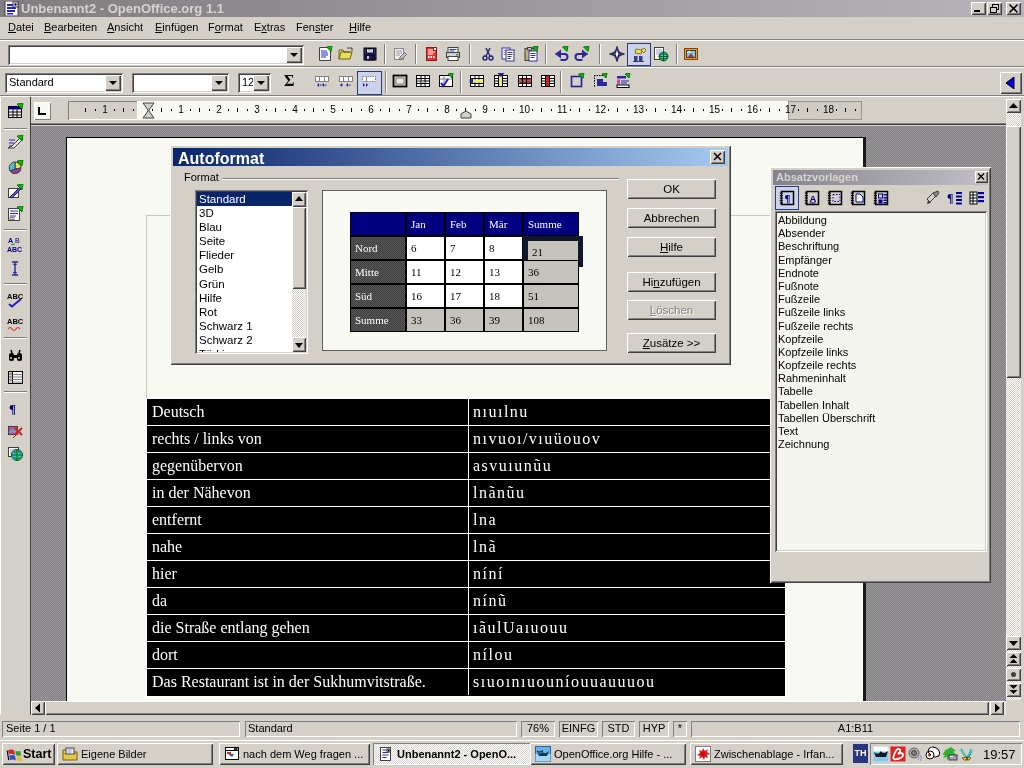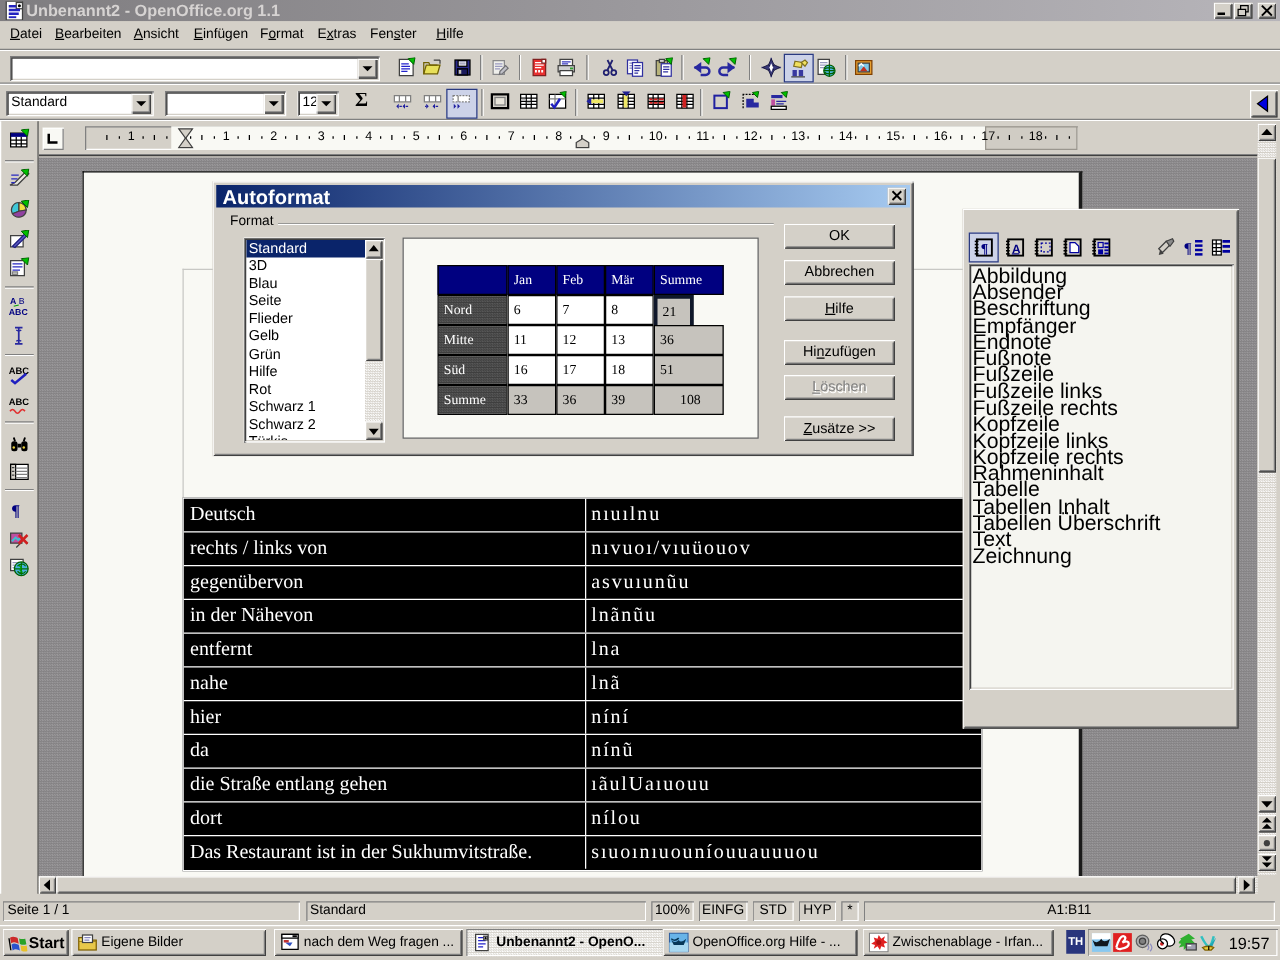--- a/index.html
+++ b/index.html
@@ -549,21 +549,21 @@
     <div class="a bout" style="left:959px;top:0;width:14px;height:14px">
       <svg width="14" height="14">
         <path d="M10 7L5 2.5v9z" fill="#000"></path>
       </svg>
     </div>
   </div>
 
 <div id="status" class="a" style="left:0;top:715px;width:1024px;height:25px;background:#d4d0c8">
  <div class="a fld" style="left:2px;top:6px;width:238px;height:16px;padding-left:4px">Seite 1 / 1</div>
  <div class="a fld" style="left:245px;top:6px;width:272px;height:16px;padding-left:3px">Standard</div>
- <div class="a fld" style="left:521px;top:6px;width:34px;height:16px;text-align:center">100%</div>
+ <div class="a fld" style="left:521px;top:6px;width:34px;height:16px;text-align:center">76%</div>
  <div class="a fld" style="left:559px;top:6px;width:39px;height:16px;text-align:center">EINFG</div>
  <div class="a fld" style="left:602px;top:6px;width:33px;height:16px;text-align:center">STD</div>
  <div class="a fld" style="left:639px;top:6px;width:30px;height:16px;text-align:center">HYP</div>
  <div class="a fld" style="left:673px;top:6px;width:14px;height:16px;text-align:center">*</div>
  <div class="a fld" style="left:691px;top:6px;width:329px;height:16px;text-align:center">A1:B11</div>
 </div>
 
 <div id="taskbar" class="a" style="left:0;top:740px;width:1024px;height:28px;background:#d4d0c8;box-shadow:inset 0 1px 0 #fff">
     <div class="a bout" style="left:2px;top:3px;width:53px;height:22px">
       <svg class="a" style="left:4px;top:4px" width="16" height="15" viewBox="0 0 16 15">
@@ -703,48 +703,56 @@
   <div id="pvtable" class="a" style="left:27px;top:21px;width:229px;height:120px">
         <div class="a" style="left:0px;top:0px;width:56px;height:24px;background:#000080;color:#fff;border:1px solid #000;font:11px 'Liberation Serif',serif;padding:5px 0 0 4px"></div>
         <div class="a" style="left:56px;top:0px;width:39px;height:24px;background:#000080;color:#fff;border:1px solid #000;font:11px 'Liberation Serif',serif;padding:5px 0 0 4px">Jan</div>
         <div class="a" style="left:95px;top:0px;width:39px;height:24px;background:#000080;color:#fff;border:1px solid #000;font:11px 'Liberation Serif',serif;padding:5px 0 0 4px">Feb</div>
         <div class="a" style="left:134px;top:0px;width:39px;height:24px;background:#000080;color:#fff;border:1px solid #000;font:11px 'Liberation Serif',serif;padding:5px 0 0 4px">Mär</div>
         <div class="a" style="left:173px;top:0px;width:56px;height:24px;background:#000080;color:#fff;border:1px solid #000;font:11px 'Liberation Serif',serif;padding:5px 0 0 4px">Summe</div>
         <div class="a" style="left:0px;top:24px;width:56px;height:24px;background:repeating-conic-gradient(#585858 0% 25%,#3f3f3f 0% 50%) 0 0/2px 2px;color:#fff;border:1px solid #000;font:11px 'Liberation Serif',serif;padding:5px 0 0 4px">Nord</div>
         <div class="a" style="left:56px;top:24px;width:39px;height:24px;background:#fff;color:#000;border:1px solid #000;font:11px 'Liberation Serif',serif;padding:5px 0 0 4px">6</div>
         <div class="a" style="left:95px;top:24px;width:39px;height:24px;background:#fff;color:#000;border:1px solid #000;font:11px 'Liberation Serif',serif;padding:5px 0 0 4px">7</div>
         <div class="a" style="left:134px;top:24px;width:39px;height:24px;background:#fff;color:#000;border:1px solid #000;font:11px 'Liberation Serif',serif;padding:5px 0 0 4px">8</div>
-        <div class="a" style="left:173px;top:24px;width:32px;height:24px;background:#c6c3bd;color:#000;border:3px solid #0f172a;font:11px 'Liberation Serif',serif;padding:5px 0 16px 4px">21</div>
+        <div class="a" style="left:173px;top:24px;width:60px;height:24px;background:#c6c3bd;color:#000;border:5px solid #0f172a;font:11px 'Liberation Serif',serif;padding:5px 0 16px 4px">21</div>
         <div class="a" style="left:0px;top:48px;width:56px;height:24px;background:repeating-conic-gradient(#585858 0% 25%,#3f3f3f 0% 50%) 0 0/2px 2px;color:#fff;border:1px solid #000;font:11px 'Liberation Serif',serif;padding:5px 0 0 4px">Mitte</div>
         <div class="a" style="left:56px;top:48px;width:39px;height:24px;background:#fff;color:#000;border:1px solid #000;font:11px 'Liberation Serif',serif;padding:5px 0 0 4px">11</div>
         <div class="a" style="left:95px;top:48px;width:39px;height:24px;background:#fff;color:#000;border:1px solid #000;font:11px 'Liberation Serif',serif;padding:5px 0 0 4px">12</div>
         <div class="a" style="left:134px;top:48px;width:39px;height:24px;background:#fff;color:#000;border:1px solid #000;font:11px 'Liberation Serif',serif;padding:5px 0 0 4px">13</div>
         <div class="a" style="left:173px;top:48px;width:56px;height:24px;background:#c6c3bd;color:#000;border:1px solid #000;font:11px 'Liberation Serif',serif;padding:5px 0 0 4px">36</div>
         <div class="a" style="left:0px;top:72px;width:56px;height:24px;background:repeating-conic-gradient(#585858 0% 25%,#3f3f3f 0% 50%) 0 0/2px 2px;color:#fff;border:1px solid #000;font:11px 'Liberation Serif',serif;padding:5px 0 0 4px">Süd</div>
         <div class="a" style="left:56px;top:72px;width:39px;height:24px;background:#fff;color:#000;border:1px solid #000;font:11px 'Liberation Serif',serif;padding:5px 0 0 4px">16</div>
         <div class="a" style="left:95px;top:72px;width:39px;height:24px;background:#fff;color:#000;border:1px solid #000;font:11px 'Liberation Serif',serif;padding:5px 0 0 4px">17</div>
         <div class="a" style="left:134px;top:72px;width:39px;height:24px;background:#fff;color:#000;border:1px solid #000;font:11px 'Liberation Serif',serif;padding:5px 0 0 4px">18</div>
         <div class="a" style="left:173px;top:72px;width:56px;height:24px;background:#c6c3bd;color:#000;border:1px solid #000;font:11px 'Liberation Serif',serif;padding:5px 0 0 4px">51</div>
         <div class="a" style="left:0px;top:96px;width:56px;height:24px;background:repeating-conic-gradient(#585858 0% 25%,#3f3f3f 0% 50%) 0 0/2px 2px;color:#fff;border:1px solid #000;font:11px 'Liberation Serif',serif;padding:5px 0 0 4px">Summe</div>
         <div class="a" style="left:56px;top:96px;width:39px;height:24px;background:#c6c3bd;color:#000;border:1px solid #000;font:11px 'Liberation Serif',serif;padding:5px 0 0 4px">33</div>
         <div class="a" style="left:95px;top:96px;width:39px;height:24px;background:#c6c3bd;color:#000;border:1px solid #000;font:11px 'Liberation Serif',serif;padding:5px 0 0 4px">36</div>
         <div class="a" style="left:134px;top:96px;width:39px;height:24px;background:#c6c3bd;color:#000;border:1px solid #000;font:11px 'Liberation Serif',serif;padding:5px 0 0 4px">39</div>
-        <div class="a" style="left:173px;top:96px;width:56px;height:24px;background:#c6c3bd;color:#000;border:1px solid #000;font:11px 'Liberation Serif',serif;padding:5px 0 0 20px">108</div>
+        <div class="a" style="left:173px;top:96px;width:56px;height:24px;background:#c6c3bd;color:#000;border:1px solid #000;font:11px 'Liberation Serif',serif;padding:5px 0 0 4px">108</div>
       </div>
  </div>
 
  <div class="btn" style="left:457px;top:34px;width:89px;height:20px;line-height:20px">OK</div>
  <div class="btn" style="left:457px;top:63px;width:89px;height:20px;line-height:20px">Abbrechen</div>
  <div class="btn" style="left:457px;top:92px;width:89px;height:20px;line-height:20px"><u>H</u>ilfe</div>
  <div class="btn" style="left:457px;top:127px;width:89px;height:20px;line-height:20px">Hi<u>n</u>zufügen</div>
  <div class="btn" style="left:457px;top:155px;width:89px;height:20px;line-height:20px;color:#808080;text-shadow:1px 1px 0 #fff"><u>L</u>öschen</div>
  <div class="btn" style="left:457px;top:188px;width:89px;height:20px;line-height:20px"><u>Z</u>usätze &gt;&gt;</div>
 </div>
 
 <div id="stylist" class="a bout" style="left:770px;top:167px;width:221px;height:416px">
+ <div class="a" style="left:3px;top:3px;width:215px;height:15px;background:linear-gradient(90deg,#84828c,#c2c0c6)">
+  <div class="a" style="left:3px;top:1px;font-size:11px;font-weight:bold;color:#d8d5ce">Absatzvorlagen</div>
+  <div class="a bout" style="left:202px;top:1px;width:13px;height:12px">
+        <svg width="13" height="12">
+          <path d="M3 2.5l6 6M9 2.5l-6 6" stroke="#000" stroke-width="1.4"></path>
+        </svg>
+      </div>
+ </div>
  <div id="stb" class="a" style="left:3px;top:19px;width:215px;height:25px">
       <div class="pressed" style="left:2px;top:0px;width:24px;height:24px"></div>
       <svg class="a" style="left:6px;top:4px" width="16" height="16" viewBox="0 0 16 16">
         <rect x="2.5" y="1.5" width="12" height="13" fill="#ccd2e8" stroke="#000" stroke-width="1.5"></rect>
         <rect x="0.8" y="2.5" width="3" height="1.2" fill="#000"></rect>
         <rect x="0.8" y="5" width="3" height="1.2" fill="#000"></rect>
         <rect x="0.8" y="7.5" width="3" height="1.2" fill="#000"></rect>
         <rect x="0.8" y="10" width="3" height="1.2" fill="#000"></rect>
         <rect x="0.8" y="12.5" width="3" height="1.2" fill="#000"></rect>
         <text x="5.5" y="12" font-size="11" font-weight="bold" fill="#000080" font-family="Liberation Serif">¶</text>
@@ -805,21 +813,21 @@
       </svg>
       <svg class="a" style="left:196px;top:4px" width="16" height="16" viewBox="0 0 16 16">
         <rect x="1" y="2" width="7" height="12" fill="#fff" stroke="#000"></rect>
         <path d="M1 5h7M1 8h7M1 11h7M4 2v12" stroke="#000"></path>
         <rect x="9" y="2" width="6" height="2.2" fill="#0000a0"></rect>
         <rect x="9" y="6" width="6" height="2.2" fill="#0000a0"></rect>
         <rect x="9" y="10" width="6" height="2.2" fill="#0000a0"></rect>
       </svg>
     </div>
  <div class="a" style="left:5px;top:44px;width:212px;height:341px;background:#f5f5f0;box-shadow:inset 1px 1px 0 #808080,inset -1px -1px 0 #fff,inset 2px 2px 0 #404040,inset -2px -2px 0 #d4d0c8">
-  <div id="stylelist" class="a" style="left:3px;top:3px;width:205px;height:334px;font-size:17px;line-height:13.2px">
+  <div id="stylelist" class="a" style="left:3px;top:3px;width:205px;height:334px;font-size:11px;line-height:13.2px">
         <div style="height:13.2px;white-space:nowrap">Abbildung</div>
         <div style="height:13.2px;white-space:nowrap">Absender</div>
         <div style="height:13.2px;white-space:nowrap">Beschriftung</div>
         <div style="height:13.2px;white-space:nowrap">Empfänger</div>
         <div style="height:13.2px;white-space:nowrap">Endnote</div>
         <div style="height:13.2px;white-space:nowrap">Fußnote</div>
         <div style="height:13.2px;white-space:nowrap">Fußzeile</div>
         <div style="height:13.2px;white-space:nowrap">Fußzeile links</div>
         <div style="height:13.2px;white-space:nowrap">Fußzeile rechts</div>
         <div style="height:13.2px;white-space:nowrap">Kopfzeile</div>

